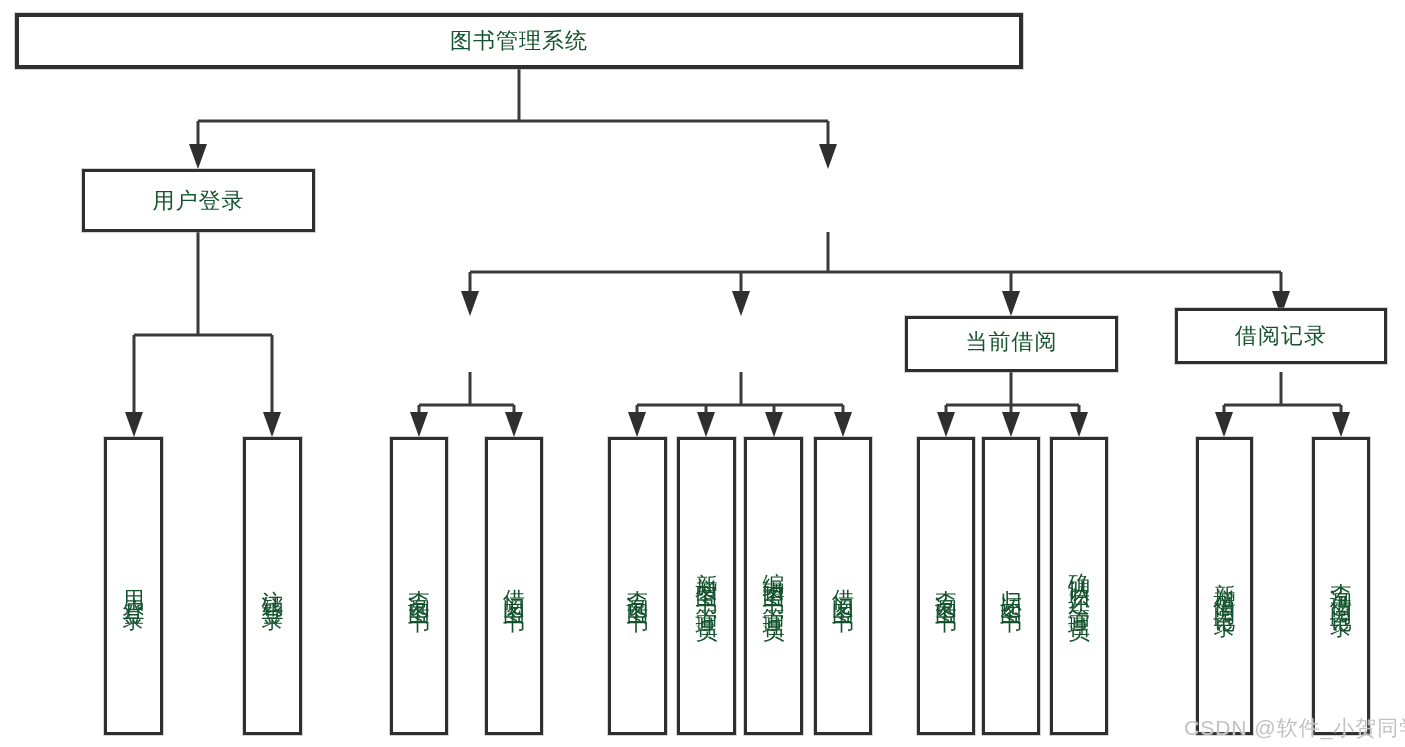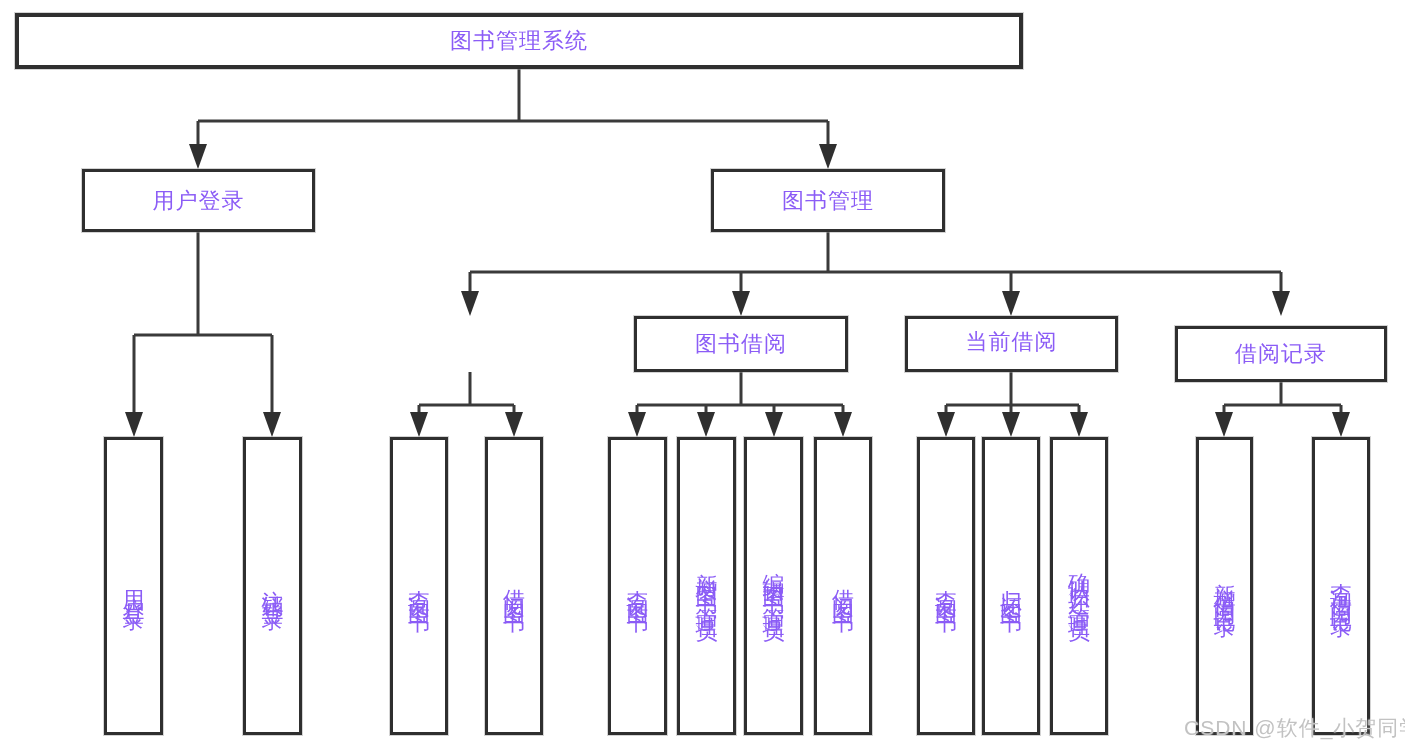--- a/index.html
+++ b/index.html
@@ -24,21 +24,21 @@
   }
   .box {
     position: absolute;
     box-sizing: border-box;
     background: #ffffff;
     border: 3px solid #2f2f2f;
     box-shadow: 0 0 0 1px rgba(160,160,160,0.45);
     display: flex;
     align-items: center;
     justify-content: center;
-    color: #8b5cf6;
+    color: #14532d;
   }
   .box.root { border-width: 4px; }
   .box .lbl {
     font-size: 22px;
     line-height: 1;
     letter-spacing: 1px;
     white-space: nowrap;
   }
   .box.leaf .lbl {
     writing-mode: vertical-rl;
@@ -110,31 +110,25 @@
     </g>
   </svg>
 
   <div class="box root" style="left:15px; top:13px; width:1008px; height:56px;">
     <span class="lbl">图书管理系统</span>
   </div>
 
   <div class="box" style="left:82px; top:169px; width:233px; height:63px;">
     <span class="lbl">用户登录</span>
   </div>
-  <div class="box" style="left:711px; top:169px; width:234px; height:63px;">
-    <span class="lbl">图书管理</span>
-  </div>
 
-  <div class="box" style="left:634px; top:316px; width:214px; height:56px;">
-    <span class="lbl">图书借阅</span>
-  </div>
   <div class="box" style="left:905px; top:316px; width:213px; height:56px;font-family:Liberation Mono, monospace;">
     <span class="lbl">当前借阅</span>
   </div>
-  <div class="box" style="left:1175px; top:326px; width:212px; height:56px;">
+  <div class="box" style="left:1175px; top:308px; width:212px; height:56px;">
     <span class="lbl">借阅记录</span>
   </div>
 
   <div class="box leaf" style="left:104px; top:437px; width:59px; height:298px;">
     <span class="lbl">用户登录</span>
   </div>
   <div class="box leaf" style="left:243px; top:437px; width:59px; height:298px;">
     <span class="lbl">注销登录</span>
   </div>
 

